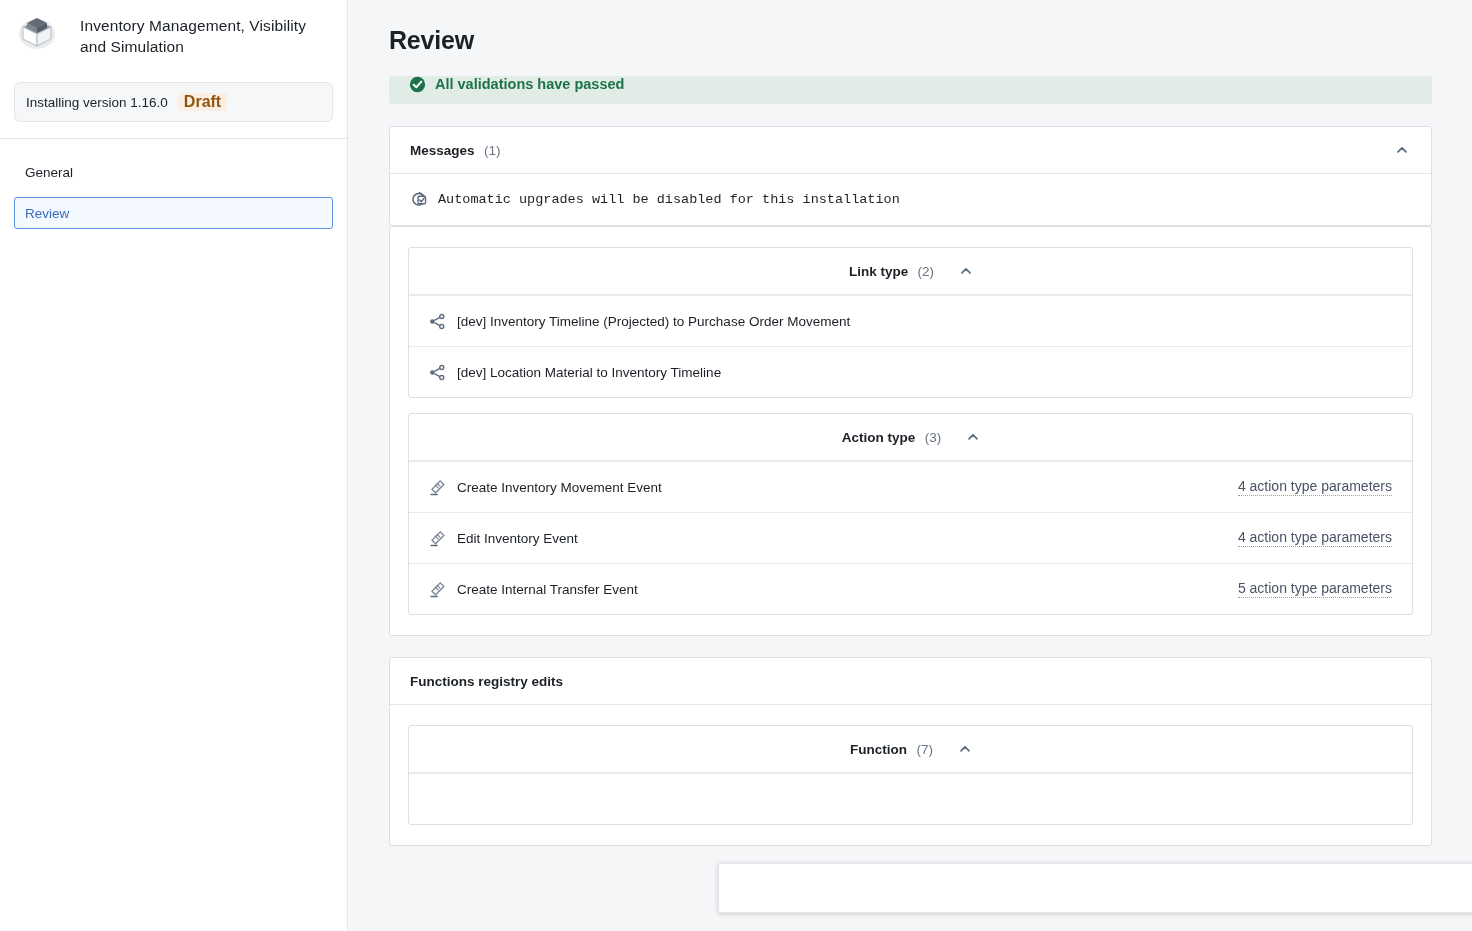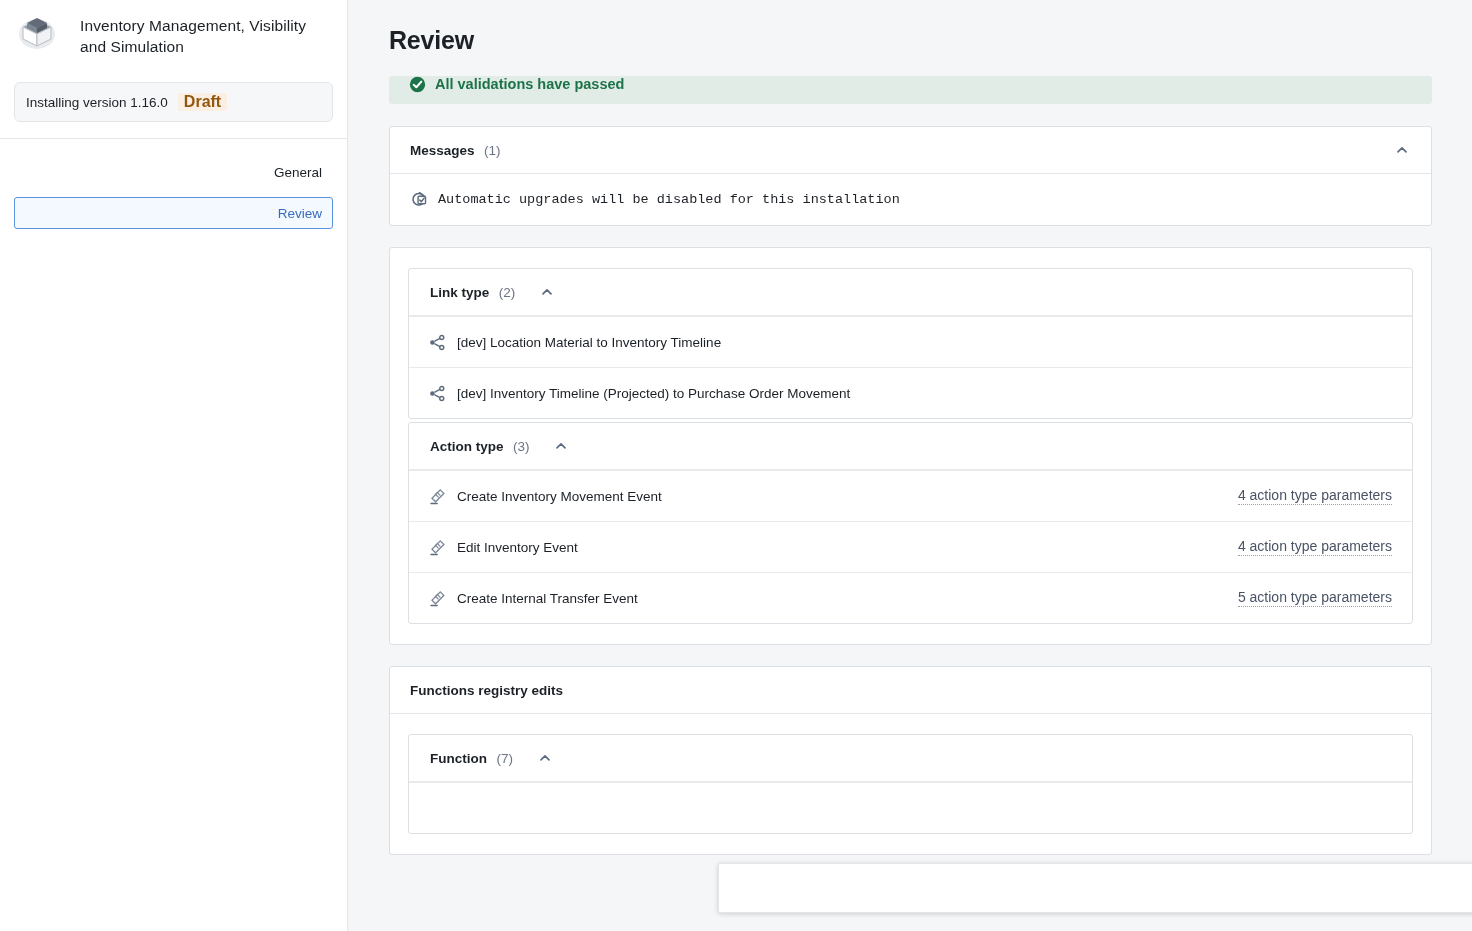--- a/index.html
+++ b/index.html
@@ -92,21 +92,21 @@
     padding: 17px 14px 0 14px;
     display: flex;
     flex-direction: column;
     gap: 1px;
   }
 
   .nav-item {
     height: 32px;
     display: flex;
     align-items: center;
-    justify-content: flex-end;
+    justify-content: flex-start;
     padding: 0 10px;
     border-radius: 3px;
     font-size: 13.5px;
     color: #1c2127;
     cursor: pointer;
     border: 1px solid transparent;
     margin-bottom: 8px;
   }
 
   .nav-item.active {
@@ -153,21 +153,20 @@
     font-size: 14.5px;
     font-weight: 700;
     color: #1d7349;
   }
 
   
   .card {
     background: #ffffff;
     border: 1px solid #dcdfe3;
     border-radius: 3px;
-    margin-bottom: 21px;
   }
 
   .card-header {
     height: 47px;
     display: flex;
     align-items: center;
     justify-content: space-between;
     padding: 0 17px 0 20px;
     border-bottom: 1px solid transparent;
   }
@@ -230,26 +229,26 @@
 
   .group-card {
     border: 1px solid #dcdfe3;
     border-radius: 3px;
     background: #ffffff;
   }
   .group-header {
     height: 47px;
     display: flex;
     align-items: center;
-    justify-content: flex-start;
+    justify-content: center;
     padding: 0 15px 0 21px;
     border-bottom: 1px solid #e8eaec;
     gap: 20px;
   }
-  .group-card + .group-card { margin-top: 3px; }
+  .group-card + .group-card { margin-top: 15px; }
 
   
   .icon { display: block; }
 
   
   .footer-bar {
     position: absolute;
     left: 370px;
     top: 863px;
     width: 1082px;
@@ -373,36 +372,36 @@
               <div class="row-left">
                 <span>
                   <svg class="icon" width="17" height="17" viewBox="0 0 16 16" aria-hidden="true">
                     <circle cx="12.0" cy="3.3" r="1.9" fill="none" stroke="#5c6a7e" stroke-width="1.3"></circle>
                     <circle cx="12.0" cy="12.7" r="1.9" fill="none" stroke="#5c6a7e" stroke-width="1.3"></circle>
                     <circle cx="3.2" cy="8.0" r="2.1" fill="#5c6a7e"></circle>
                     <line x1="5.1" y1="6.9" x2="10.2" y2="4.2" stroke="#5c6a7e" stroke-width="1.3"></line>
                     <line x1="5.1" y1="9.1" x2="10.2" y2="11.8" stroke="#5c6a7e" stroke-width="1.3"></line>
                   </svg>
                 </span>
-                <span class="row-label">[dev] Location Material to Inventory Timeline</span>
+                <span class="row-label">[dev] Inventory Timeline (Projected) to Purchase Order Movement</span>
               </div>
             </div>
 
             <div class="row-item">
               <div class="row-left">
                 <span>
                   <svg class="icon" width="17" height="17" viewBox="0 0 16 16" aria-hidden="true">
                     <circle cx="12.0" cy="3.3" r="1.9" fill="none" stroke="#5c6a7e" stroke-width="1.3"></circle>
                     <circle cx="12.0" cy="12.7" r="1.9" fill="none" stroke="#5c6a7e" stroke-width="1.3"></circle>
                     <circle cx="3.2" cy="8.0" r="2.1" fill="#5c6a7e"></circle>
                     <line x1="5.1" y1="6.9" x2="10.2" y2="4.2" stroke="#5c6a7e" stroke-width="1.3"></line>
                     <line x1="5.1" y1="9.1" x2="10.2" y2="11.8" stroke="#5c6a7e" stroke-width="1.3"></line>
                   </svg>
                 </span>
-                <span class="row-label">[dev] Inventory Timeline (Projected) to Purchase Order Movement</span>
+                <span class="row-label">[dev] Location Material to Inventory Timeline</span>
               </div>
             </div>
           </div>
 
           <div class="group-card">
             <div class="group-header">
               <div>
                 <span class="card-header-title">Action type</span>
                 <span class="card-header-count">(3)</span>
               </div>

